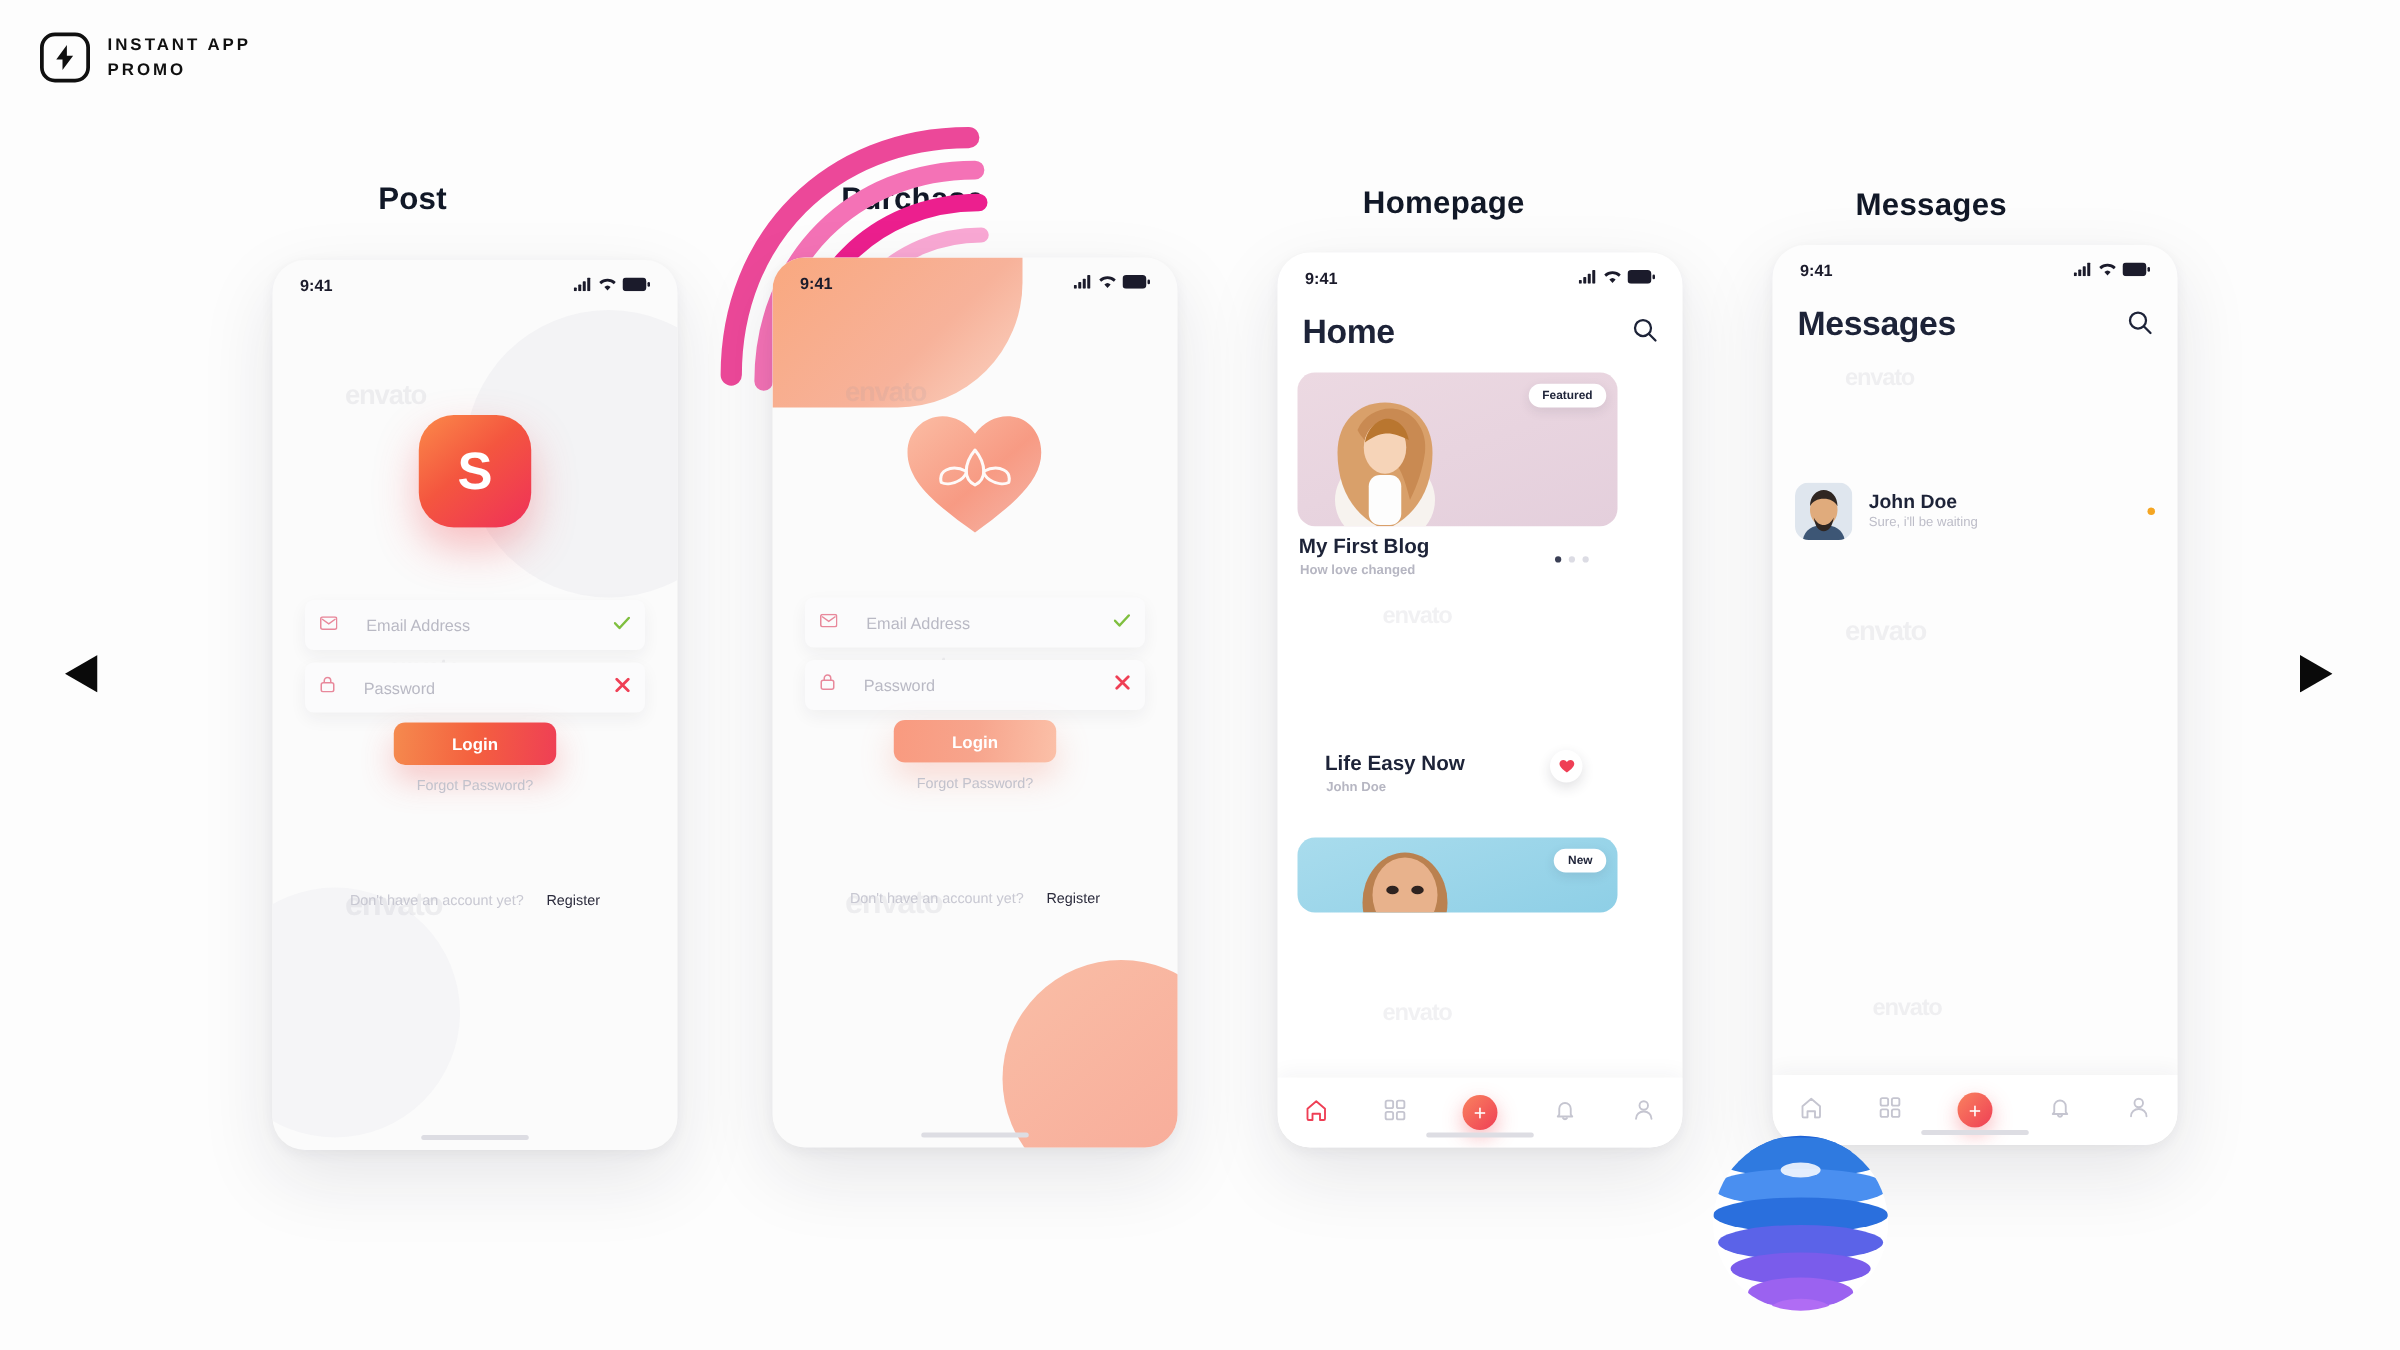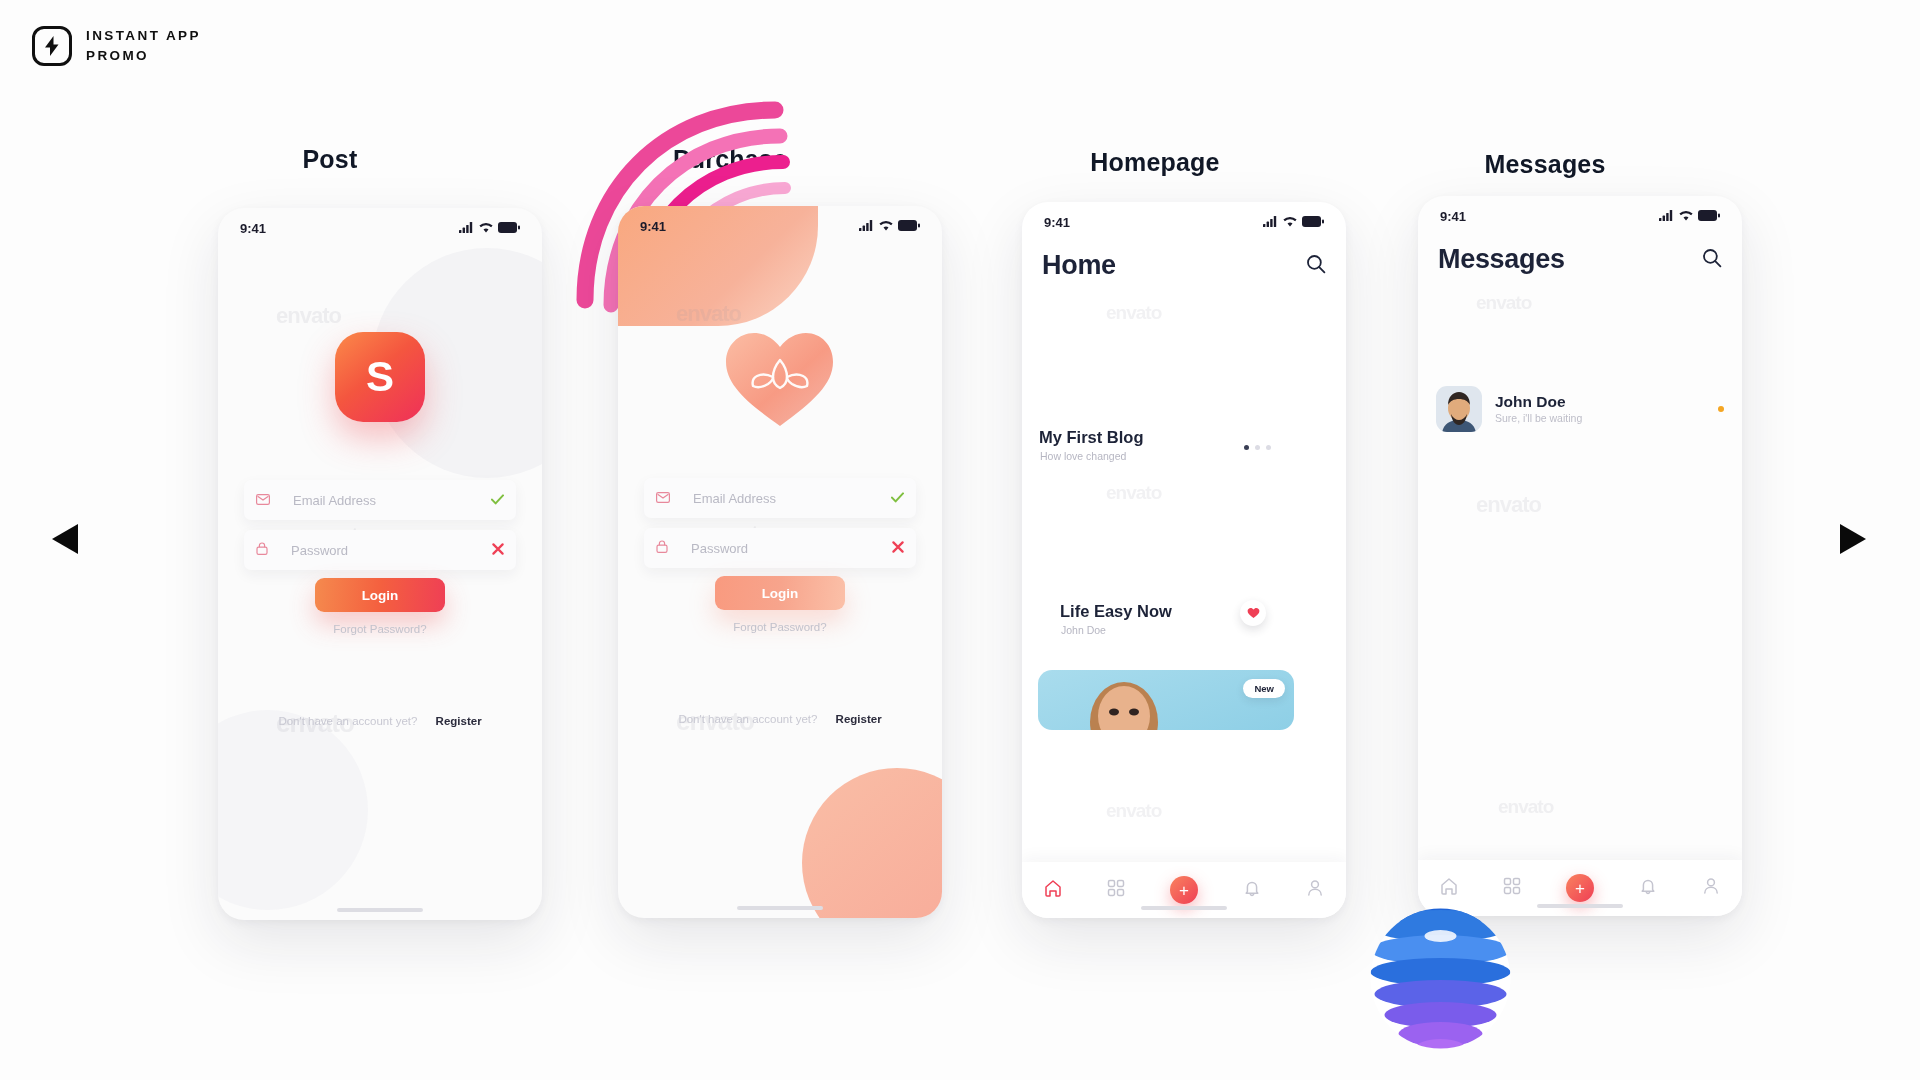--- a/index.html
+++ b/index.html
@@ -73,38 +73,38 @@
     display: flex; align-items: center; justify-content: center;
     color: #fff; font-size: 13.5px; font-weight: 600; border: none; cursor: pointer;
   }
   .forgot {
     position: absolute; left: 0; right: 0; text-align: center;
     font-size: 11.5px; color: #c2c2cc;
   }
   .register-row {
     position: absolute; left: 0; right: 0; text-align: center; font-size: 11.5px; color: #c8c8d2;
   }
-  .register-row b { color: #2b2b3c; font-weight: 700; padding-left: 15px; }
+  .register-row b { color: #2b2b3c; font-weight: 400; padding-left: 15px; }
 
   
   .screen-title { position: absolute; font-size: 27px; font-weight: 800; color: #1d2338; letter-spacing: -.3px; }
   .ghost-title {
     position: absolute; font-size: 52px; font-weight: 800; color: rgba(120,120,140,.055);
     letter-spacing: -1px; white-space: nowrap; pointer-events: none;
   }
   .card {
     position: absolute; border-radius: 14px; overflow: hidden;
   }
   .card-badge {
     position: absolute; right: 9px; top: 9px; background: #fff; border-radius: 11px;
     padding: 4px 11px; font-size: 9.5px; font-weight: 700; color: #20253a;
     box-shadow: 0 3px 9px rgba(40,40,60,.10);
   }
   .card-title { position: absolute; font-size: 16.5px; font-weight: 800; color: #1d2338; }
-  .card-sub { position: absolute; font-size: 10.5px; color: #b6b6c2; }
+  .card-sub { position: absolute; font-size: 10.5px; color: #b6b6c2; font-weight: bold; }
   .dots { position: absolute; display: flex; gap: 6px; align-items: center; }
   .dot { width: 5px; height: 5px; border-radius: 50%; background: #dcdce4; }
   .dot.on { background: #3a3f55; }
   .heart-fab {
     position: absolute; width: 26px; height: 26px; border-radius: 50%;
     background: #fff; display: flex; align-items: center; justify-content: center;
     box-shadow: 0 4px 10px rgba(40,40,60,.14);
   }
   .tabbar {
     position: absolute; left: 0; right: 0; bottom: 0; height: 56px;
@@ -378,20 +378,33 @@
     <div class="screen-title" style="left:20px; top:48px;">Home</div>
     <div style="position:absolute; right:20px; top:52px;">
       <svg width="20" height="20" viewBox="0 0 20 20">
           <circle cx="8.4" cy="8.4" r="6.4" fill="none" stroke="#1d2338" stroke-width="1.8"></circle>
           <path d="M13.2 13.2 18.4 18.4" stroke="#1d2338" stroke-width="1.8" stroke-linecap="round"></path>
         </svg>
     </div>
 
     <div class="wm" style="left:84px; top:100px; font-size:19px;">envato</div>
 
+    <div class="card" style="left:16px; top:96px; width:256px; height:123px; background:linear-gradient(160deg,#ecd9e2,#e4cfdc);">
+      <svg width="256" height="123" viewBox="0 0 256 123" style="position:absolute;left:0;top:0;">
+        <g transform="translate(24,16)">
+          <ellipse cx="46" cy="86" rx="40" ry="36" fill="#f7f3ef"></ellipse>
+          <path d="M8 48c0-24 16-40 38-40s38 16 38 40c0 30-14 52-38 62C22 100 8 78 8 48z" fill="#d9a06a"></path>
+          <path d="M24 30c6-14 22-20 34-16 13 4 22 18 20 34-2 14-6 26-12 38-4-16-8-28-16-34-9-7-20-10-26-22z" fill="#c98a52"></path>
+          <ellipse cx="46" cy="44" rx="17" ry="21" fill="#f6d4b8"></ellipse>
+          <path d="M30 40c2-13 12-19 18-19s15 5 17 17c-8-4-14-6-20-5-6 1-11 4-15 7z" fill="#b9762f"></path>
+          <rect x="33" y="66" width="26" height="40" rx="9" fill="#fdfdfd"></rect>
+        </g>
+      </svg>
+      <div class="card-badge">Featured</div>
+    </div>
     <div class="card-title" style="left:17px; top:226px;">My First Blog</div>
     <div class="card-sub" style="left:18px; top:248px;">How love changed</div>
     <div class="dots" style="left:222px; top:243px;">
       <span class="dot on"></span>
       <span class="dot"></span>
       <span class="dot"></span>
     </div>
 
     <div class="wm" style="left:84px; top:280px; font-size:19px;">envato</div>
 

